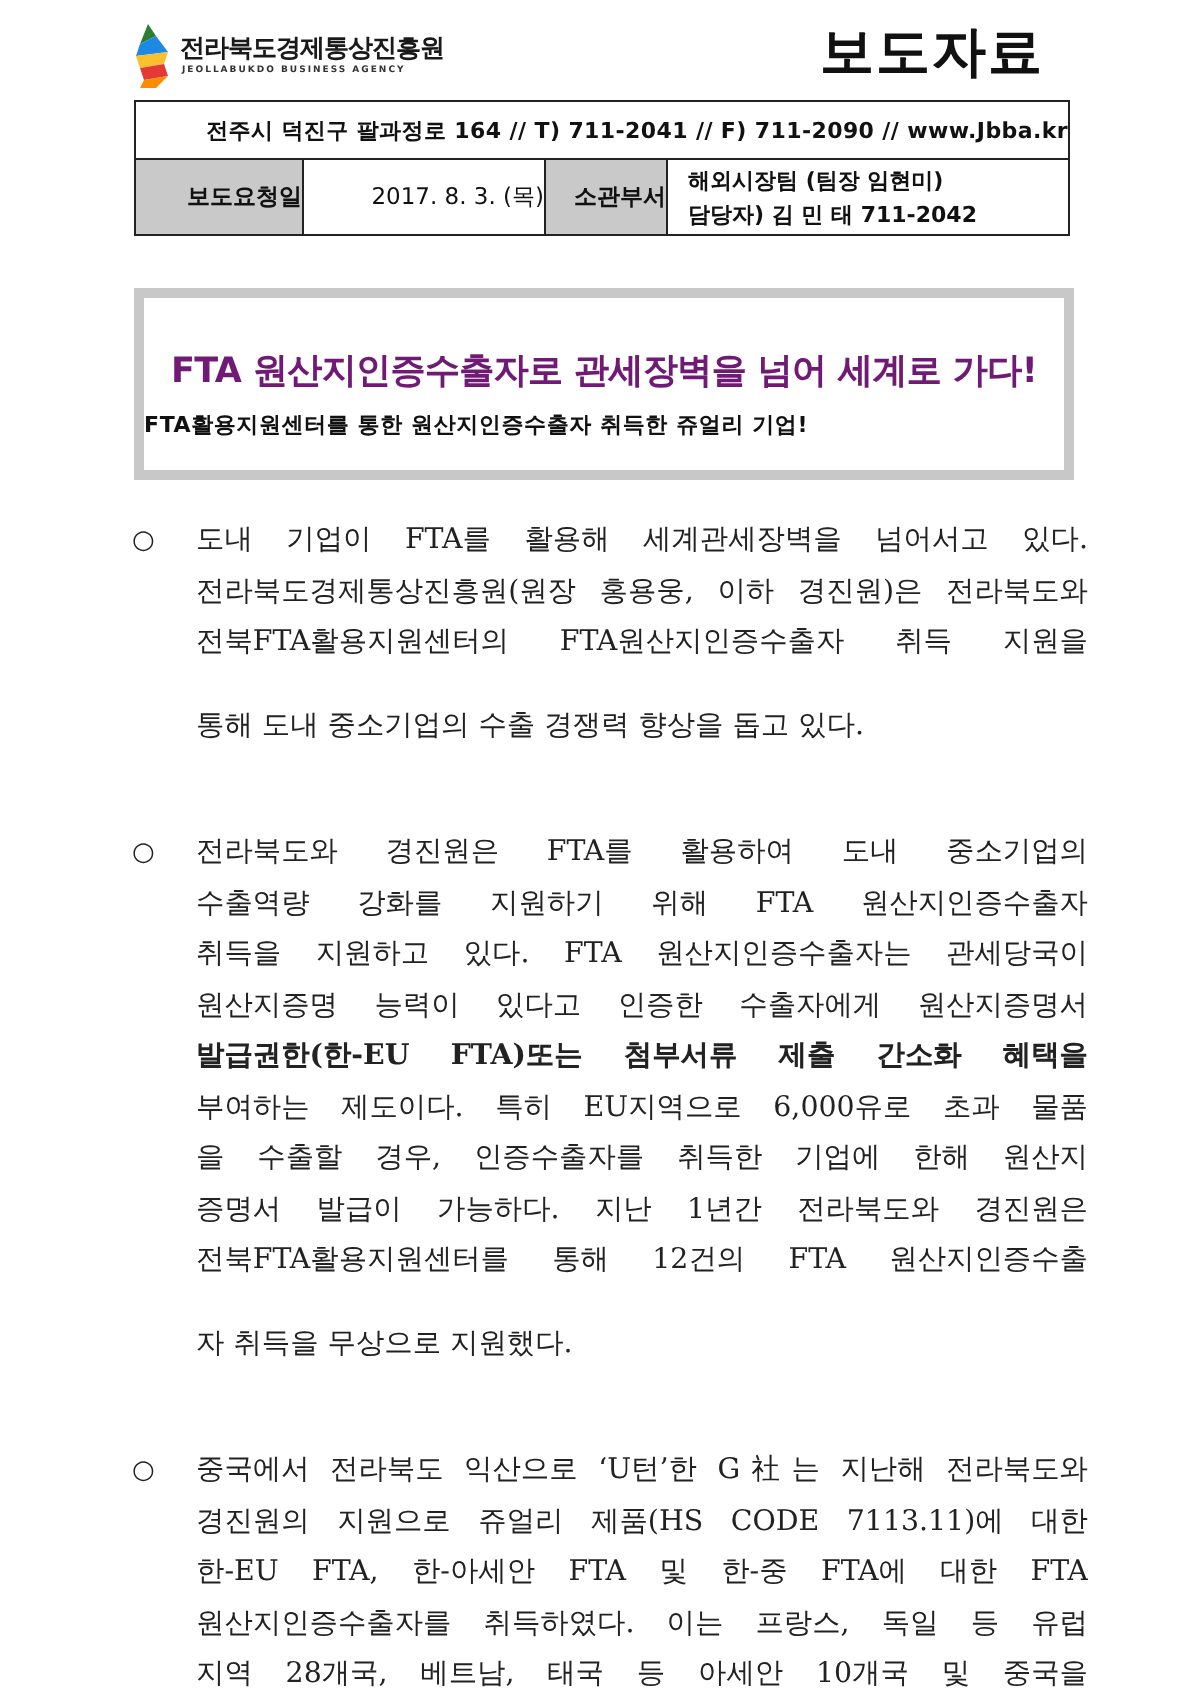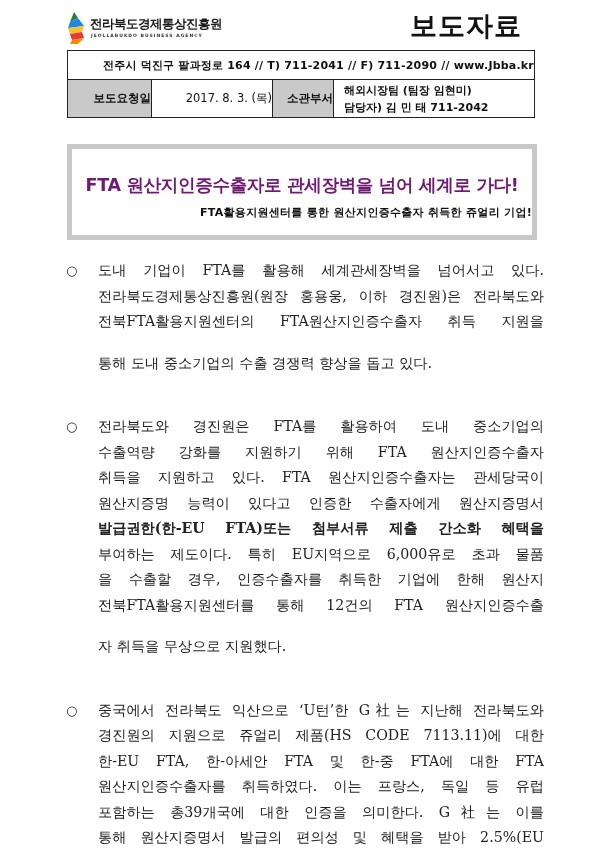--- a/index.html
+++ b/index.html
@@ -18,21 +18,21 @@
   .row-addr td { height: 29px; font-weight: bold; font-size: 11px; letter-spacing: 0.2px; white-space: nowrap; }
   .row-meta td { height: 38px; }
   .label-cell { background: #c9c9c9; font-weight: bold; width: 84px; }
   .date-cell { width: 121px; font-size: 11.5px; }
   .dept-label { width: 61px; }
   .dept-cell { text-align: left !important; padding-left: 10px; line-height: 17px; font-size: 11px; font-weight: bold; }
   .dept-cell div { white-space: nowrap; }
 
   .headline-box { position: absolute; left: 67px; top: 144px; width: 470px; height: 96px; border: 5px solid #c8c8c8; background: #fff; }
   .headline { position: absolute; left: 0; right: 0; top: 24px; text-align: center; font-size: 17.5px; font-weight: bold; letter-spacing: -0.3px; white-space: nowrap; color: #701a75; }
-  .subhead { position: absolute; left: 0; right: 0; top: 56px; text-align: right; font-size: 11px; font-weight: bold; letter-spacing: 0.3px; white-space: nowrap; color: #111; }
+  .subhead { position: absolute; left: 0; right: 0; top: 56px; text-align: left; font-size: 11px; font-weight: bold; letter-spacing: 0.3px; white-space: nowrap; color: #111; }
 
   .body { position: absolute; left: 66px; top: 258px; width: 478px; font-family: "DejaVu Serif", serif; font-size: 14.2px; color: #222; }
   .para { position: relative; padding-left: 32px; line-height: 25.5px; text-align: justify; text-align-last: justify; }
   .para .last { text-align-last: left; }
   .bullet { position: absolute; left: 0; top: 0; width: 14px; text-align: center; font-family: "DejaVu Sans", sans-serif; font-size: 13px; }
   .line { display: block; white-space: nowrap; text-align: justify; text-align-last: justify; overflow: hidden; }
   .line.last { text-align-last: left; margin-top: 16px; }
   .bold { font-weight: bold; }
   .p1 { margin-top: 0; }
   .p2 { margin-top: 38px; }
@@ -88,26 +88,28 @@
 
   <div class="para p2">
     <span class="bullet">○</span>
     <span class="line">전라북도와 경진원은 FTA를 활용하여 도내 중소기업의</span>
     <span class="line">수출역량 강화를 지원하기 위해 FTA 원산지인증수출자</span>
     <span class="line">취득을 지원하고 있다. FTA 원산지인증수출자는 관세당국이</span>
     <span class="line">원산지증명 능력이 있다고 인증한 수출자에게 원산지증명서</span>
     <span class="line bold">발급권한(한-EU FTA)또는 첨부서류 제출 간소화 혜택을</span>
     <span class="line">부여하는 제도이다. 특히 EU지역으로 6,000유로 초과 물품</span>
     <span class="line">을 수출할 경우, 인증수출자를 취득한 기업에 한해 원산지</span>
+    <span class="line">증명서 발급이 가능하다. 지난 1년간 전라북도와 경진원은</span>
     <span class="line">전북FTA활용지원센터를 통해 12건의 FTA 원산지인증수출</span>
     <span class="line last">자 취득을 무상으로 지원했다.</span>
   </div>
 
   <div class="para p3">
     <span class="bullet">○</span>
     <span class="line">중국에서 전라북도 익산으로 ‘U턴’한 G社는 지난해 전라북도와</span>
     <span class="line">경진원의 지원으로 쥬얼리 제품(HS CODE 7113.11)에 대한</span>
     <span class="line">한-EU FTA, 한-아세안 FTA 및 한-중 FTA에 대한 FTA</span>
     <span class="line">원산지인증수출자를 취득하였다. 이는 프랑스, 독일 등 유럽</span>
+    <span class="line">지역 28개국, 베트남, 태국 등 아세안 10개국 및 중국을</span>
     <span class="line">포함하는 총39개국에 대한 인증을 의미한다. G社는 이를</span>
     <span class="line">통해 원산지증명서 발급의 편의성 및 혜택을 받아 2.5%(EU</span>
   </div>
 </div>
 
 </body></html>

